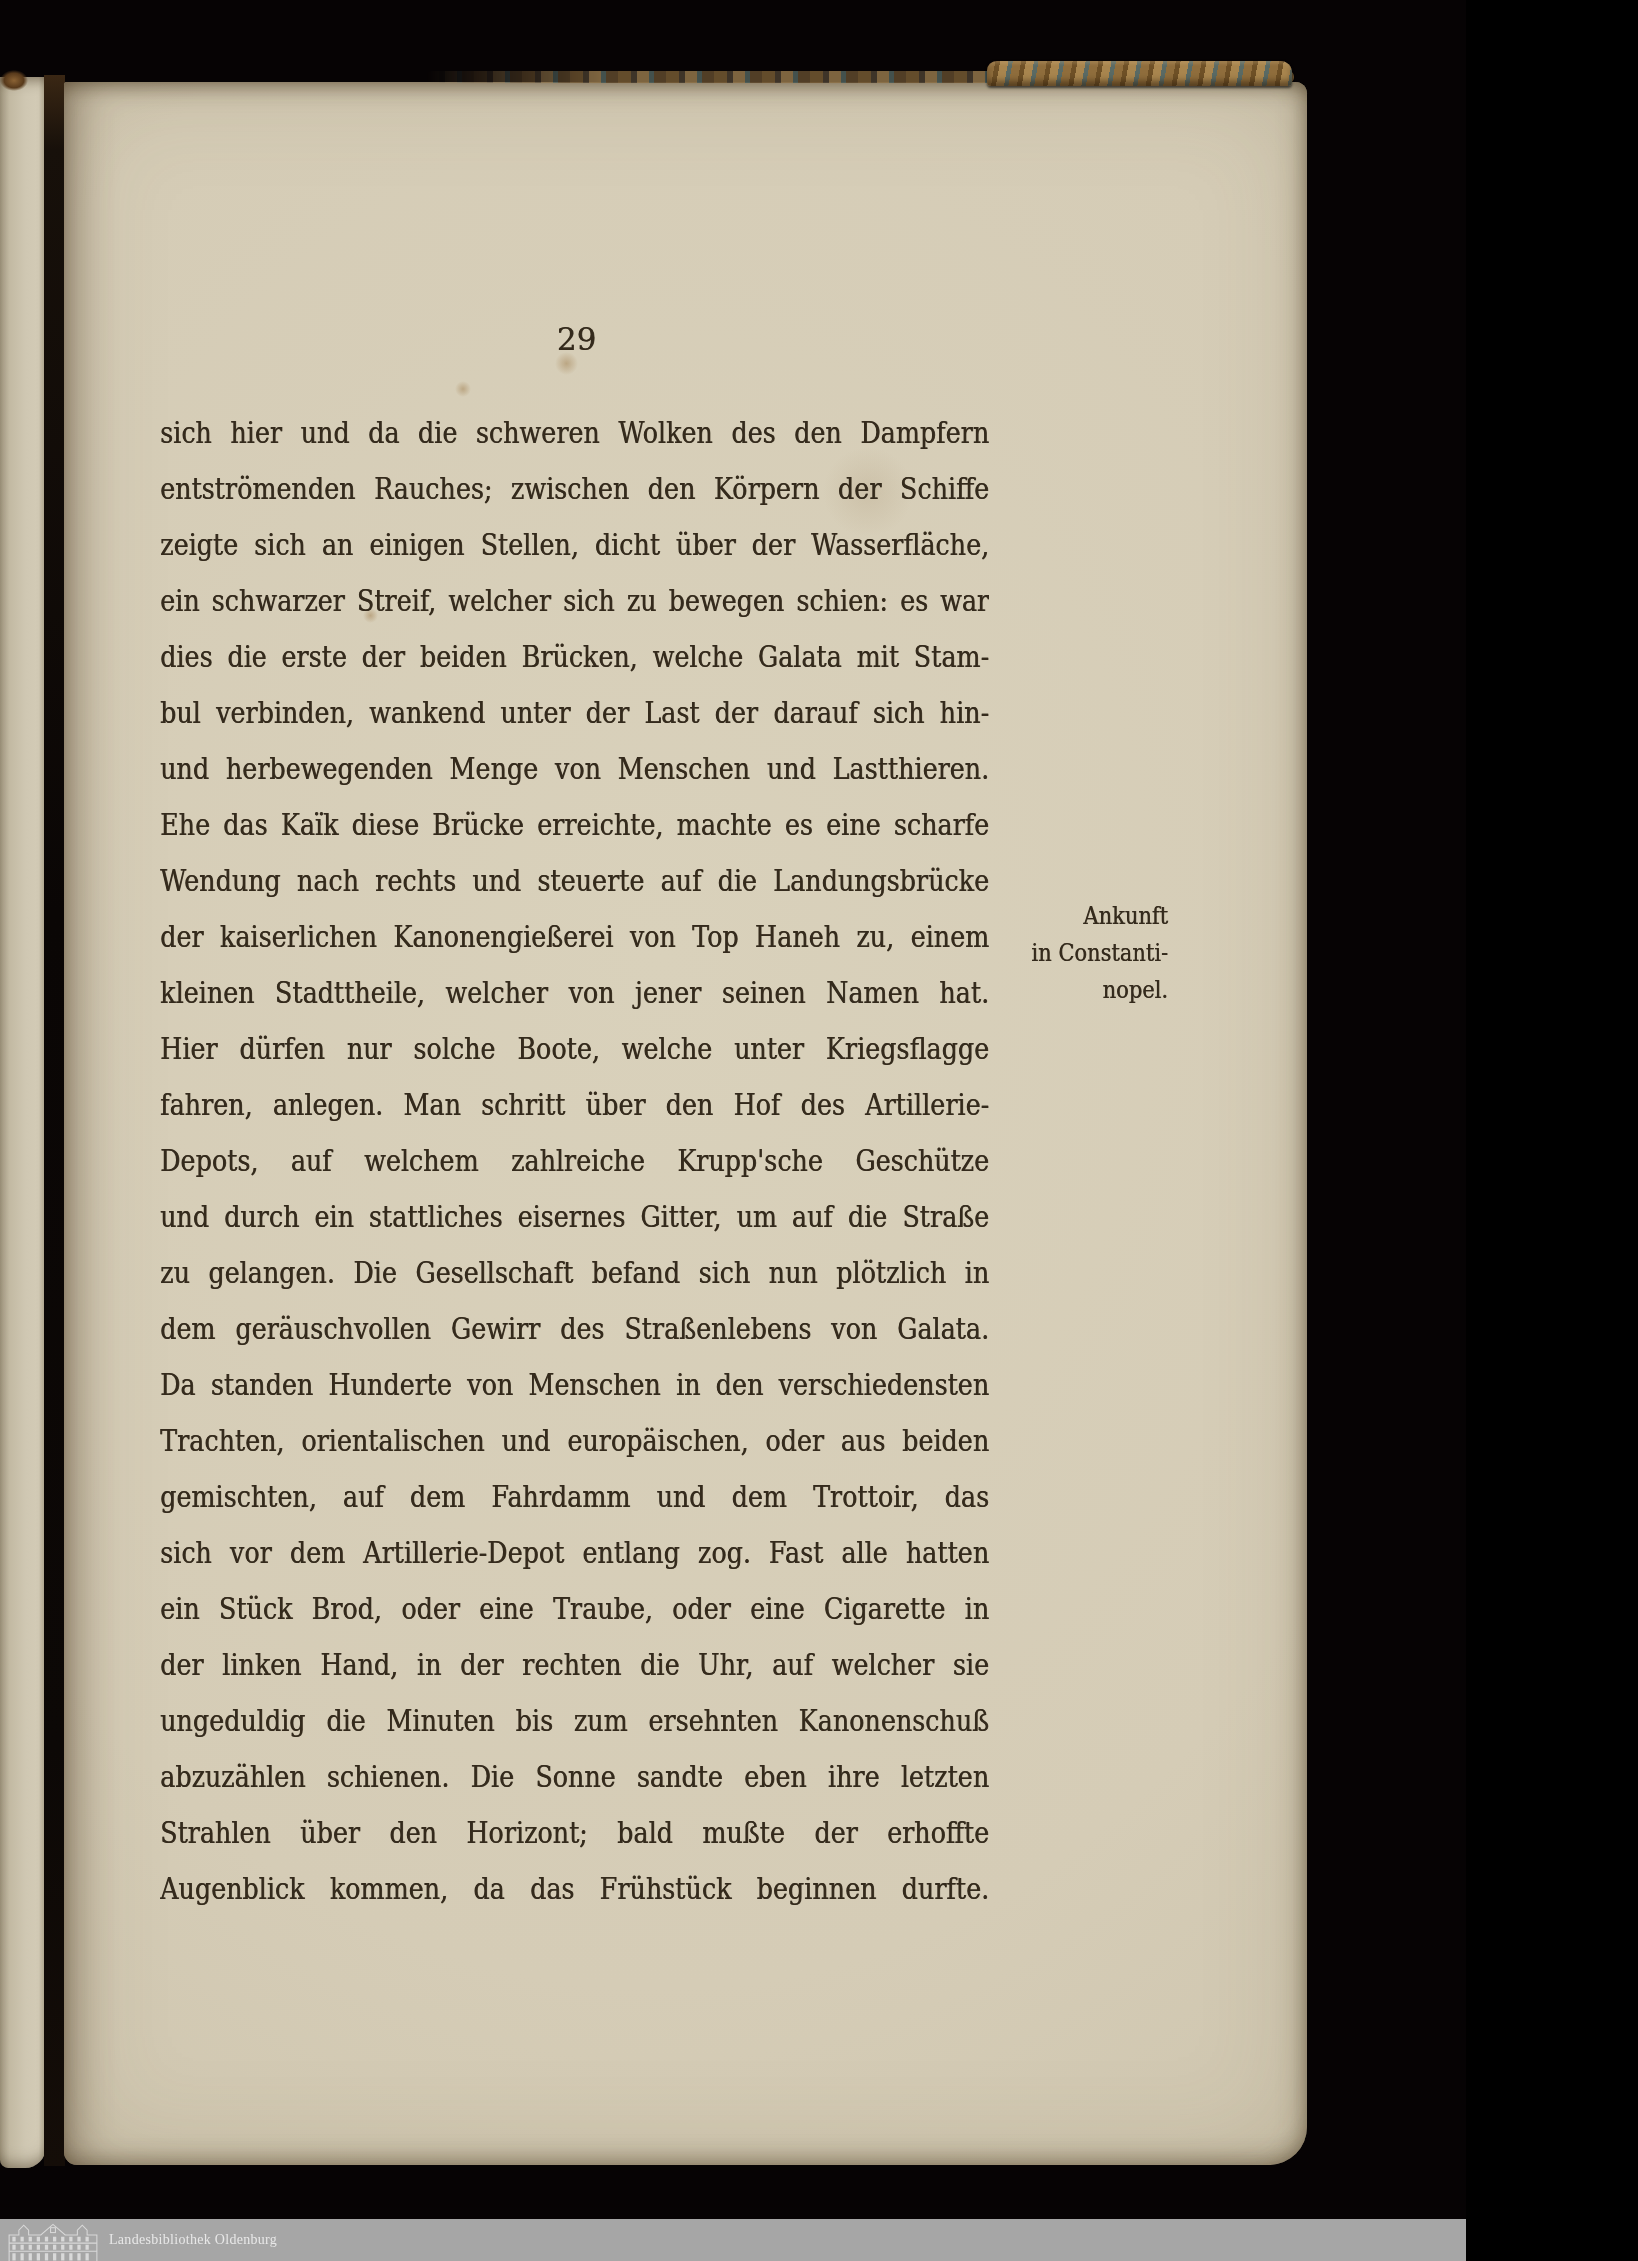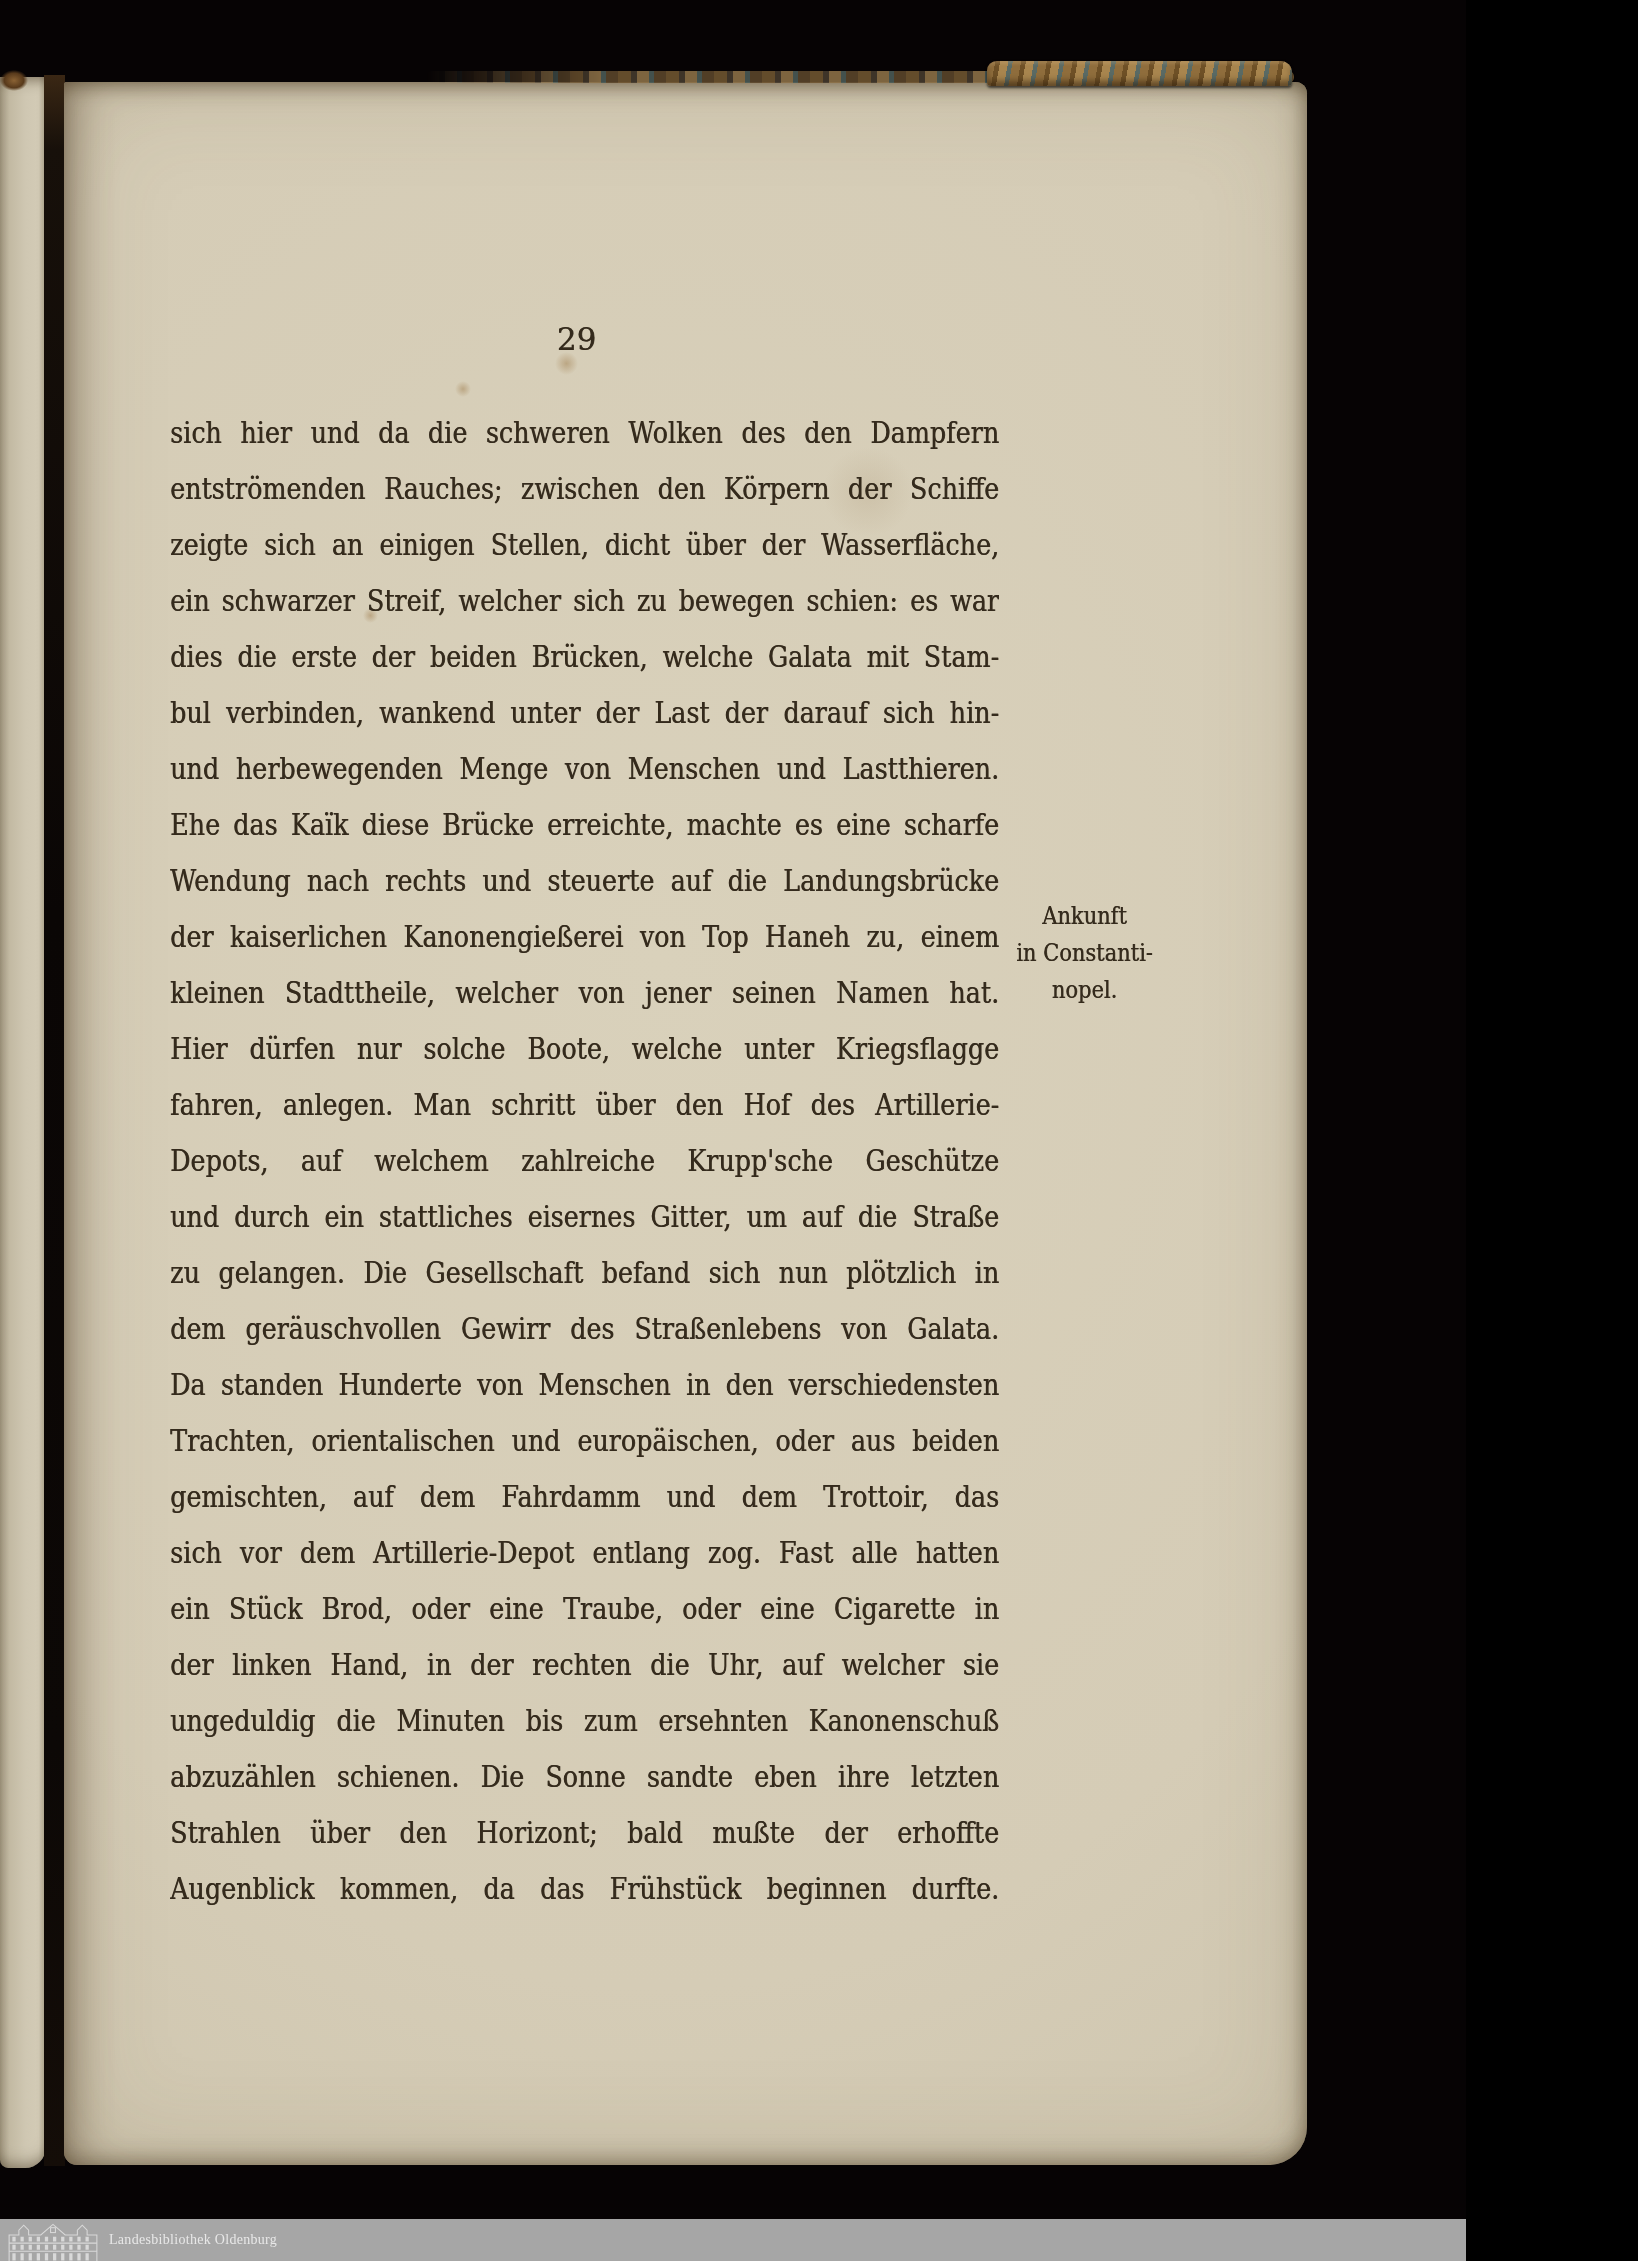--- a/index.html
+++ b/index.html
@@ -38,29 +38,29 @@
       inset 0 0 107px rgba(95,78,45,.18);
   }
   .stain{position:absolute;border-radius:50%;pointer-events:none;
     background:radial-gradient(closest-side,rgba(150,112,60,.42),rgba(150,112,60,0));}
   .stain.faint{background:radial-gradient(closest-side,rgba(140,110,70,.14),rgba(140,110,70,0));}
   .page-number{
     position:absolute;left:98px;top:238px;width:829px;height:39px;line-height:39px;
     text-align:center;font-size:31px;color:var(--ink,#342a1c);
     text-shadow:0.5px 0.2px 0.3px rgba(52,42,28,.85);
   }
-  .text-block{position:absolute;left:106px;top:322px;width:829px;}
+  .text-block{position:absolute;left:96px;top:322px;width:829px;}
   .text-line{
     height:56px;line-height:56px;overflow:hidden;
     font-size:25.4px;color:var(--ink,#342a1c);
     text-align:justify;text-align-last:justify;
     transform:scaleY(1.18);
     text-shadow:0.5px 0.2px 0.3px rgba(52,42,28,.85);
   }
-  .margin-note{position:absolute;left:937px;top:816px;width:167px;text-align:center;}
+  .margin-note{position:absolute;left:937px;top:816px;width:167px;text-align:right;}
   .note-line{
     height:37px;line-height:37px;font-size:21px;color:var(--ink,#342a1c);
     transform:scaleY(1.12);
     text-shadow:0.4px 0.2px 0.3px rgba(52,42,28,.85);
   }
   
   .top-edge{
     position:absolute;left:426px;top:71px;width:868px;height:12.3px;
     background:repeating-linear-gradient(90deg,#6e5430 0 13px,#453a2c 13px 19px,#8a6f46 19px 31px,#4a5a55 31px 36px,#5a452a 36px 48px);
     -webkit-mask:linear-gradient(90deg,transparent,#000 20%);

